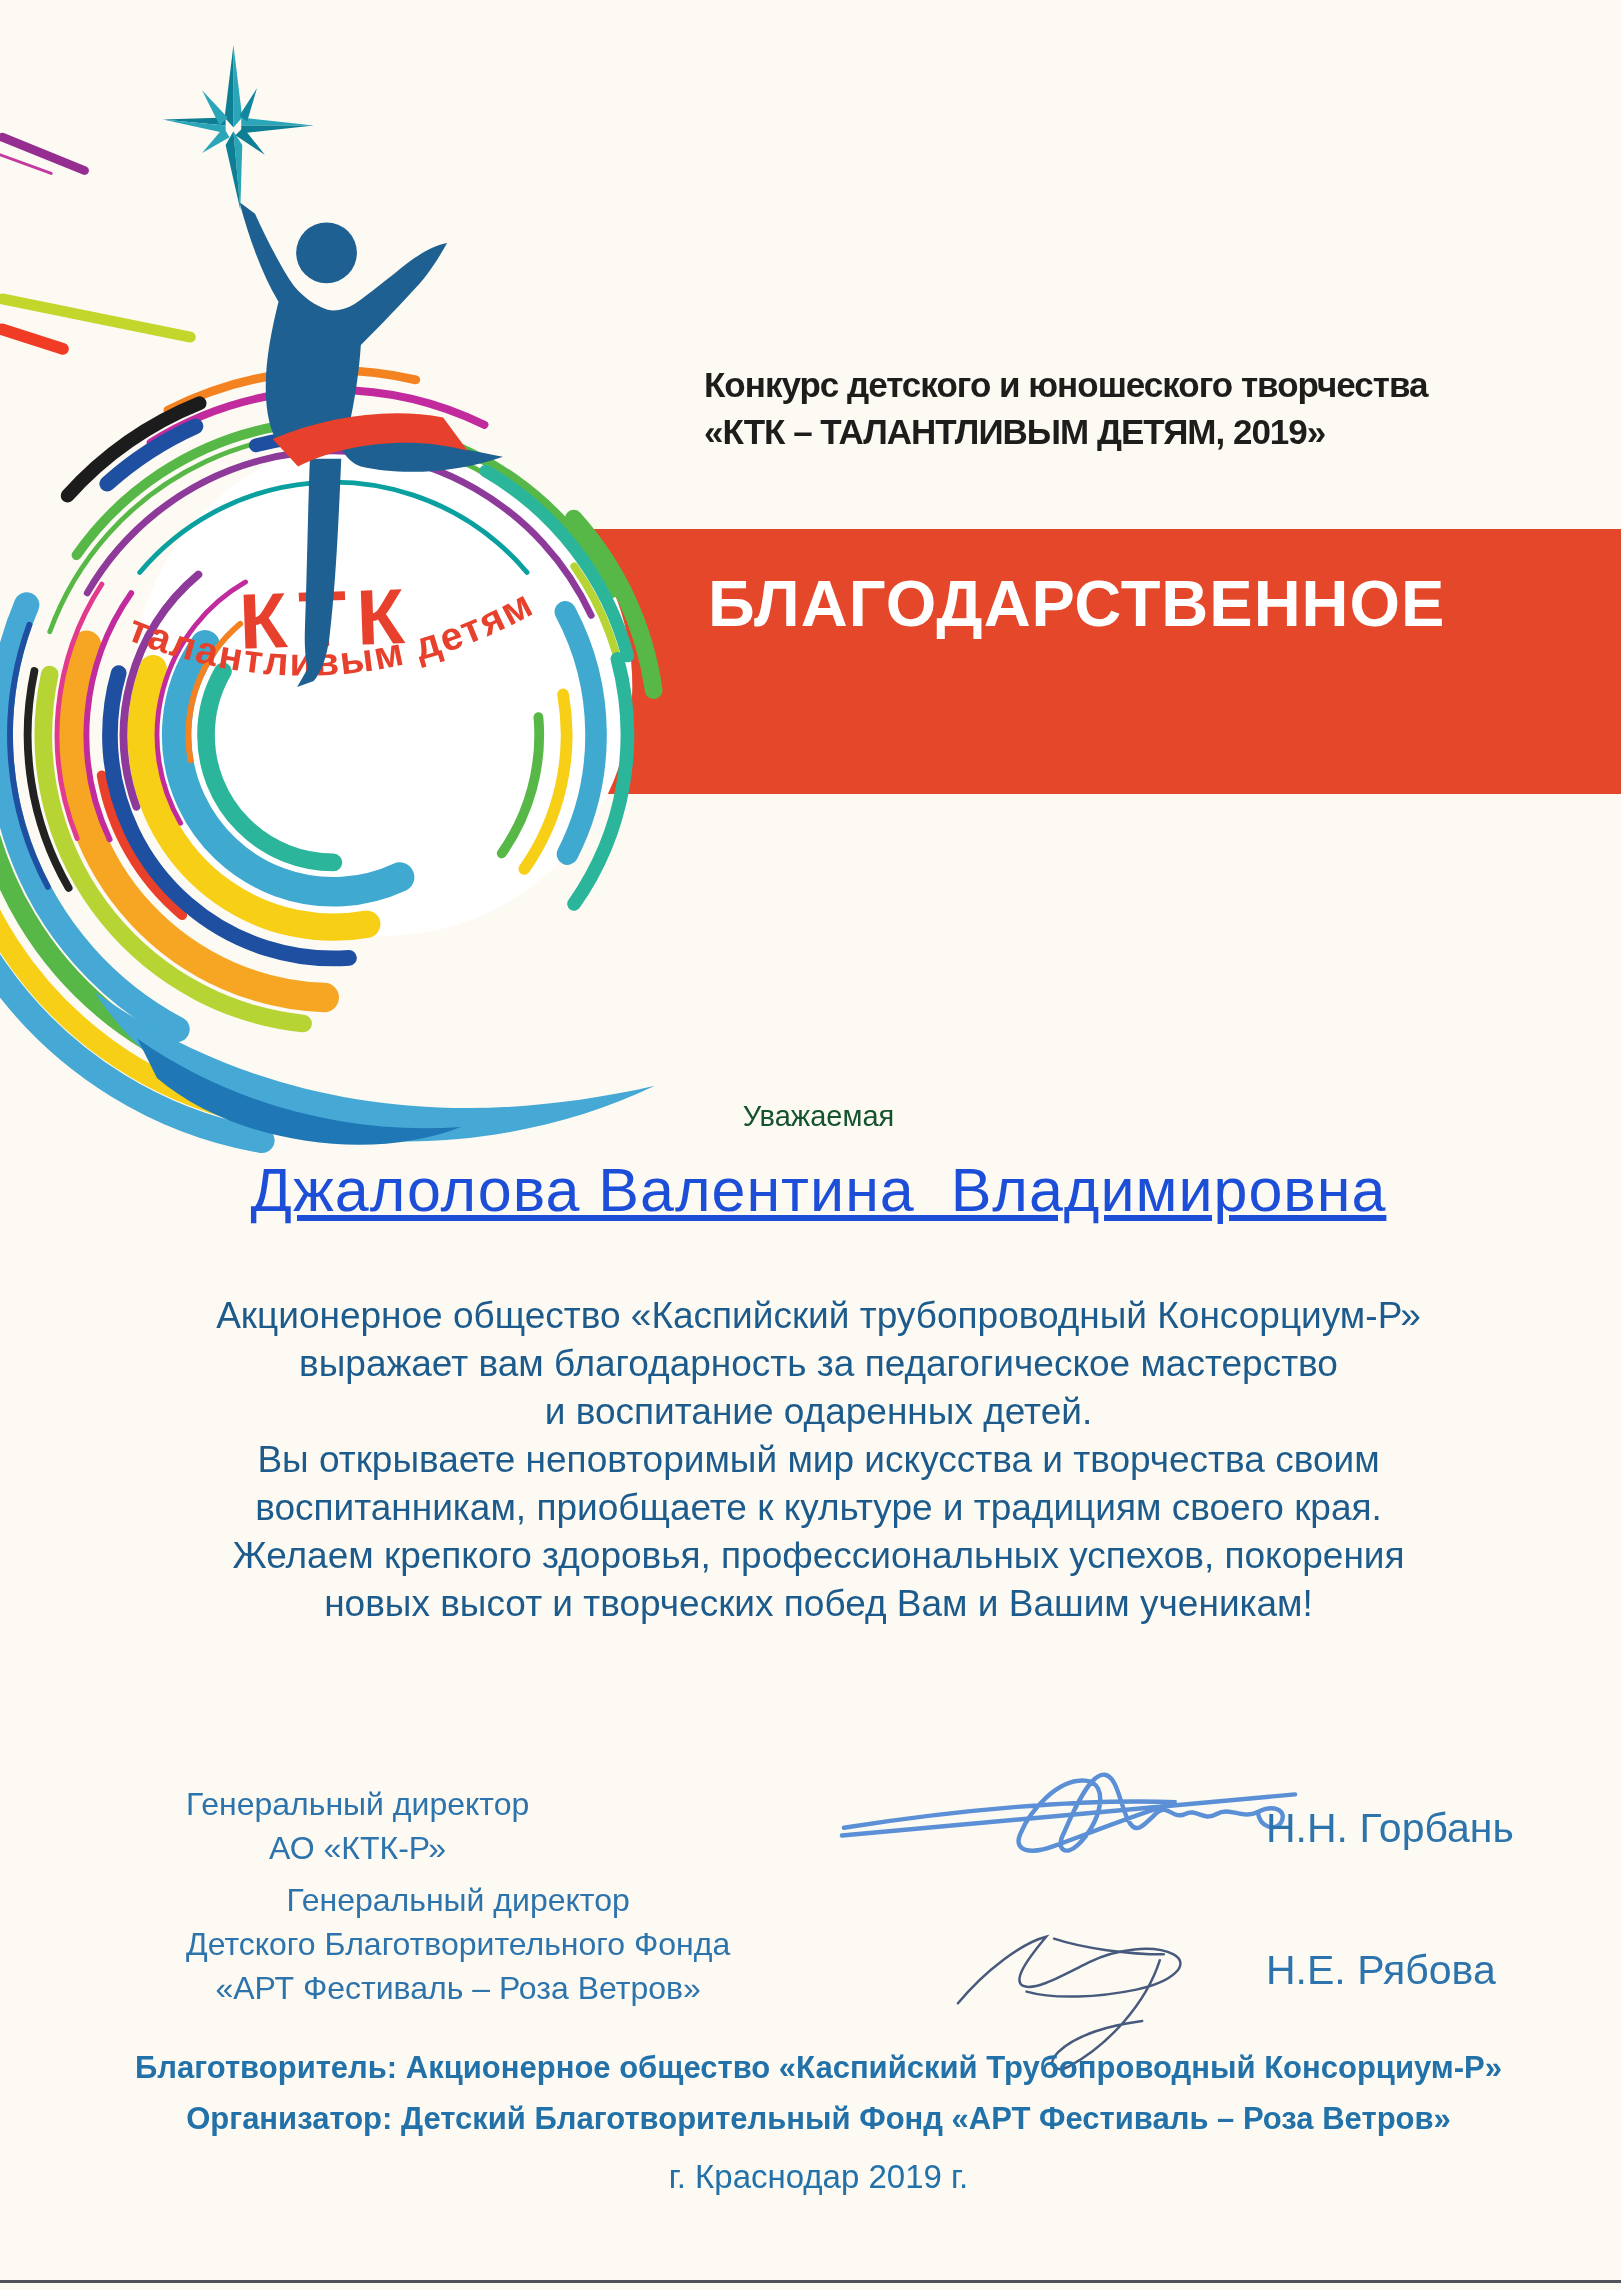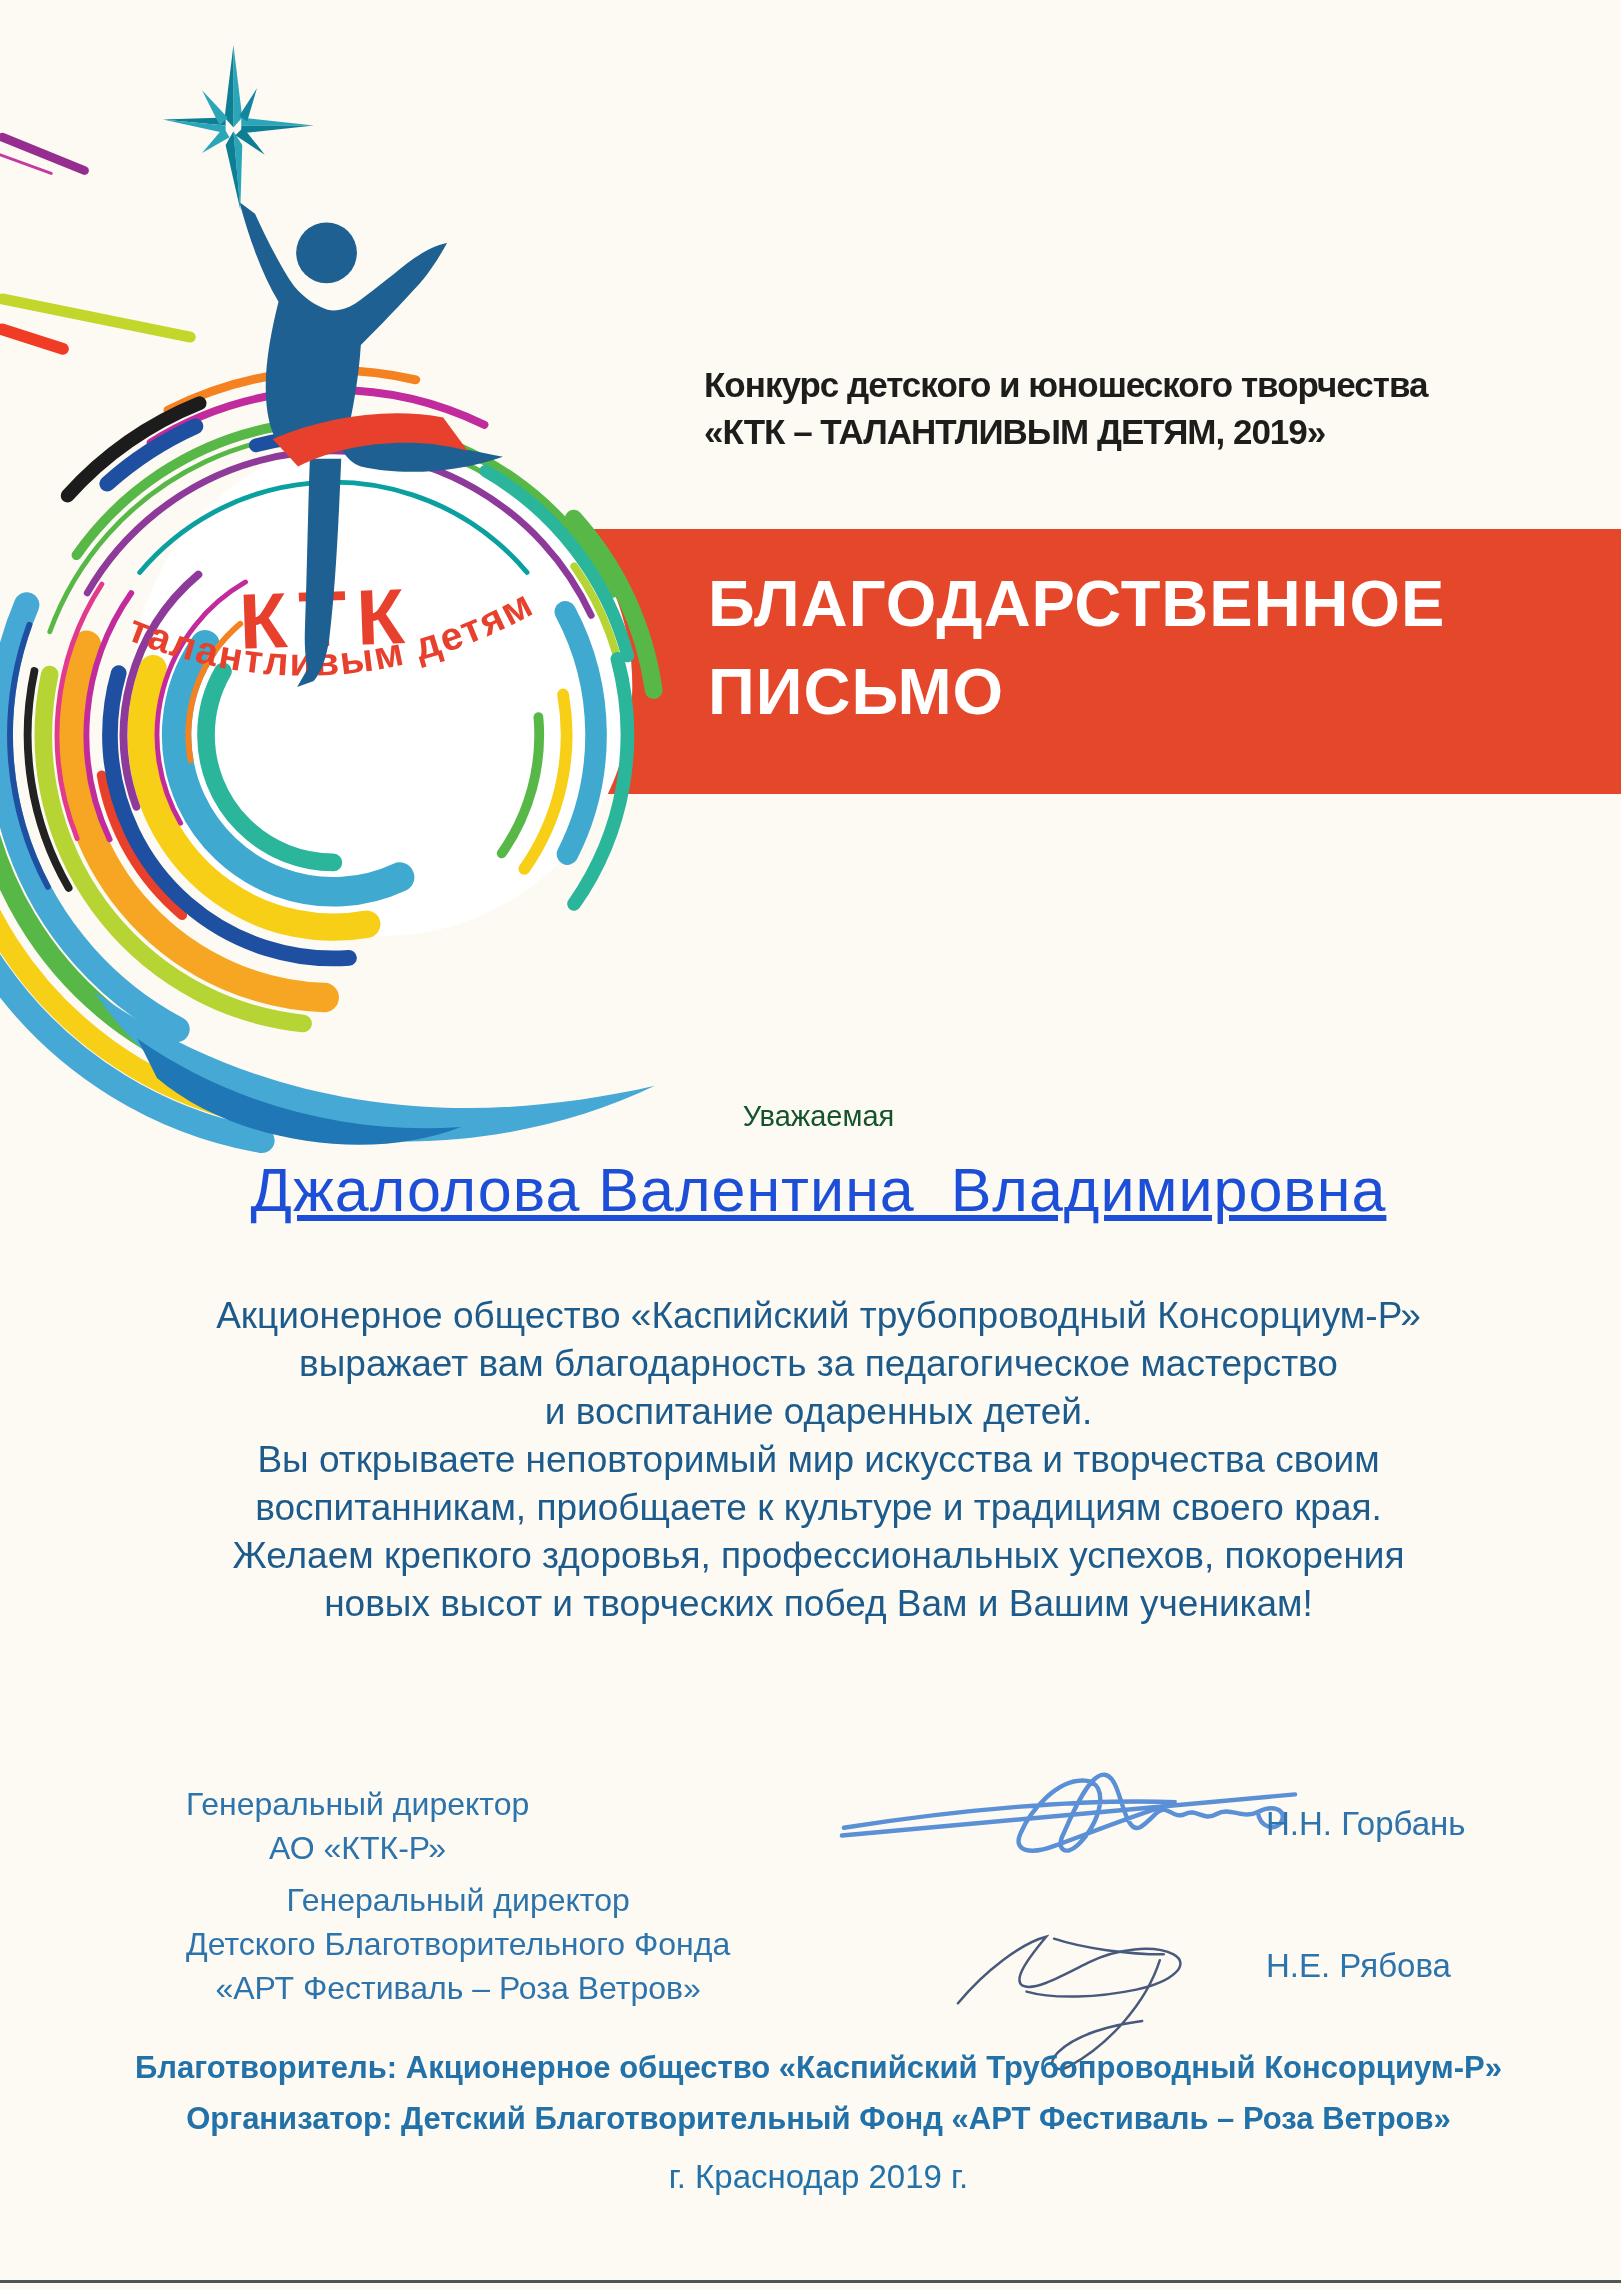--- a/index.html
+++ b/index.html
@@ -28,21 +28,21 @@
   }
   
   .center-col{position:absolute;left:93px;width:1451px;text-align:center;}
   .salutation{top:1100px;font-size:29px;color:#14532d;}
   .recipient{top:1155px;font-size:61px;color:#1d4ed8;white-space:pre;letter-spacing:1px;text-decoration:underline;}
   .body-text{top:1292px;font-size:37px;line-height:48px;color:#1d5b8c;}
   
   .sig-title{position:absolute;left:186px;font-size:32px;line-height:44px;color:#2d73ac;text-align:center;}
   .sig-title-1{top:1782px;}
   .sig-title-2{top:1878px;}
-  .sig-name{position:absolute;left:1266px;font-size:33px;color:#2d73ac;white-space:nowrap;}
+  .sig-name{position:absolute;left:1266px;font-size:41px;color:#2d73ac;white-space:nowrap;}
   .sig-name-1{top:1805px;}
   .sig-name-2{top:1947px;}
   .sig-svg{position:absolute;}
   .sig-svg-1{left:838px;top:1751px;}
   .sig-svg-2{left:907px;top:1909px;}
   
   .footer-line{font-weight:700;font-size:31px;color:#2271a9;text-align:center;}
   .footer-1{top:2050px;}
   .footer-2{top:2101px;}
   .footer-date{top:2158px;font-size:33px;font-weight:400;color:#2271a9;}
@@ -50,21 +50,20 @@
   .logo-svg{position:absolute;left:0;top:0;}
 </style>
 </head>
 <body>
 
 <div id="page">
 
   <div class="banner">
     <div class="banner-text">
       <div>БЛАГОДАРСТВЕННОЕ</div>
-      <div>ПИСЬМО</div>
     </div>
   </div>
 
   <svg class="logo-svg" width="706" height="1176" viewBox="0 0 720 1200">
 
     <g>
       <path d="M2,140 L86,174" stroke="#962d90" stroke-width="9" stroke-linecap="round" fill="none"></path>
       <path d="M0,158 L52,177" stroke="#c43aa0" stroke-width="3" stroke-linecap="round" fill="none"></path>
       <path d="M2,305 L194,344" stroke="#c3d62b" stroke-width="11" stroke-linecap="round" fill="none"></path>
       <path d="M2,336 L64,356" stroke="#f03c24" stroke-width="12" stroke-linecap="round" fill="none"></path>

